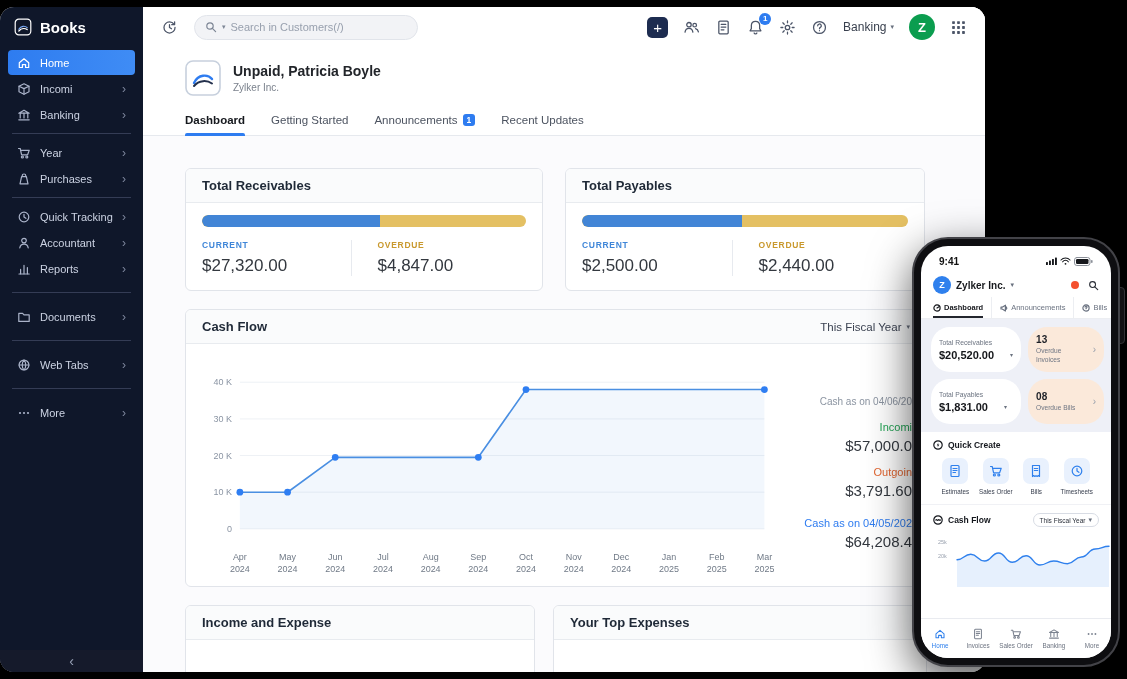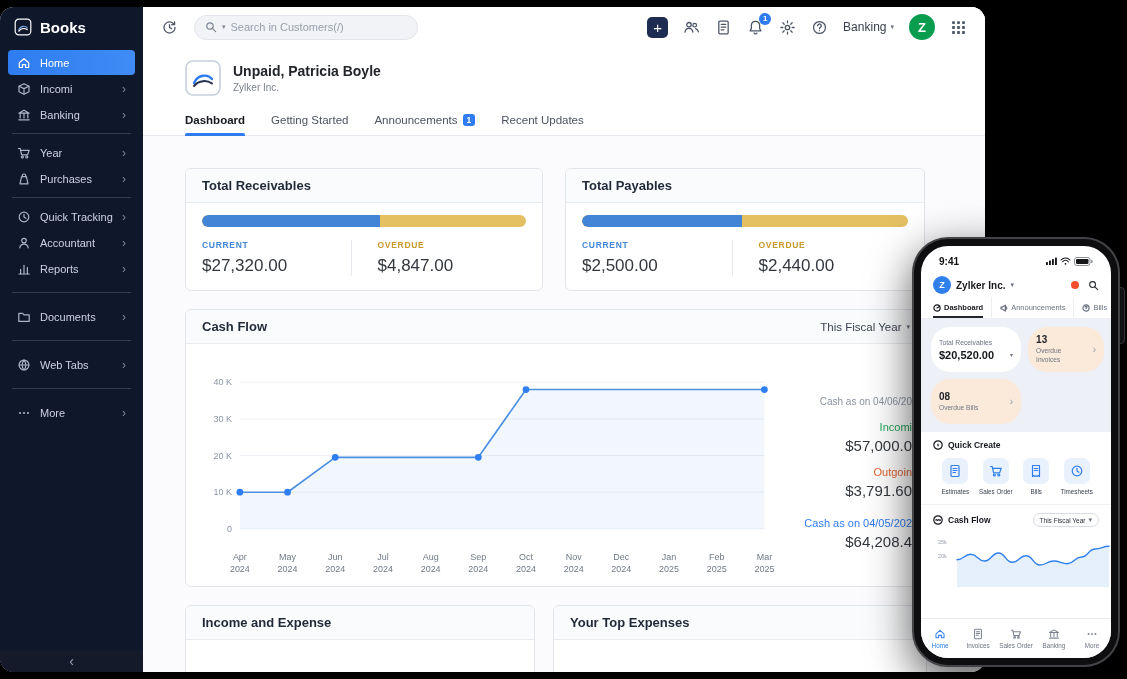--- a/index.html
+++ b/index.html
@@ -585,20 +585,27 @@
             <span class="pc-caret">▾</span>
           </div>
       </div>
       <div class="pc peach">
         <div>
           <div class="pc-n">13</div>
           <div class="pc-lb2">Overdue Invoices</div>
         </div>
         <span class="pc-chev">›</span>
       </div>
+      <div class="pc white">
+        <div class="pc-lb">Total Payables</div>
+        <div class="pc-v">
+            <span>$1,831.00</span>
+            <span class="pc-caret">▾</span>
+          </div>
+      </div>
       <div class="pc peach">
         <div>
           <div class="pc-n">08</div>
           <div class="pc-lb2">Overdue Bills</div>
         </div>
         <span class="pc-chev">›</span>
       </div>
     </div>
 
     <div class="p-section">

